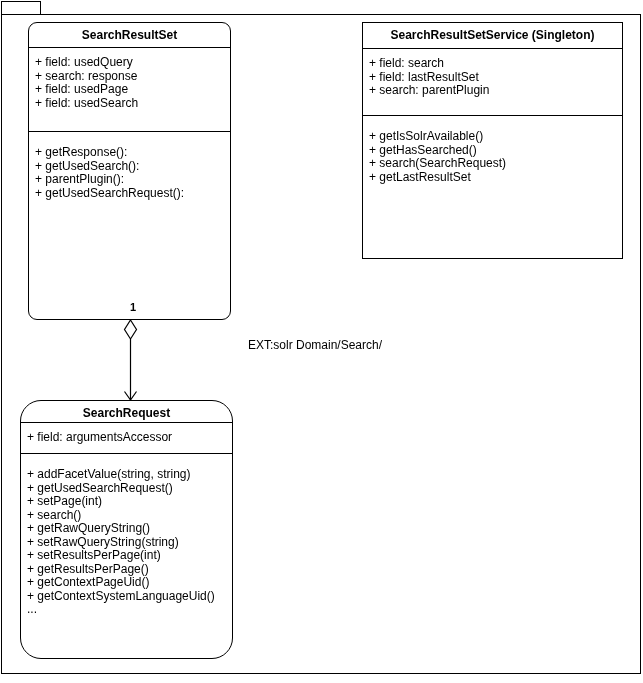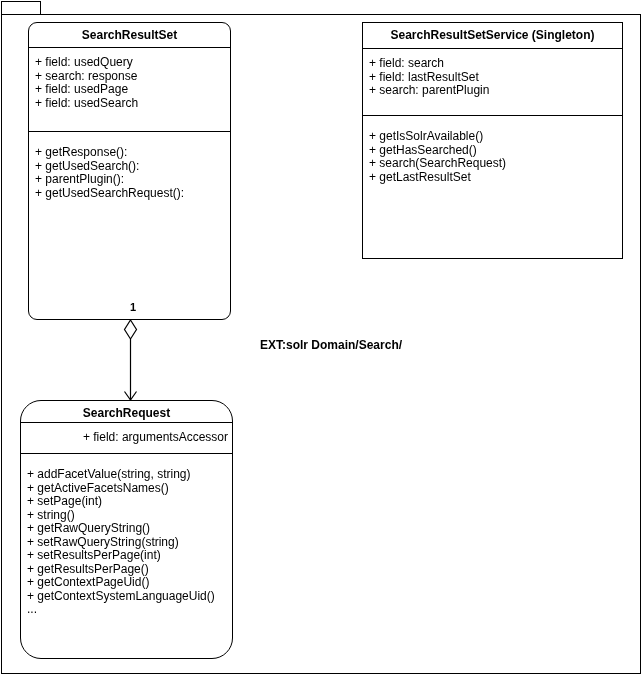--- a/index.html
+++ b/index.html
@@ -65,23 +65,23 @@
   .multiplicity {
     left: 123px; top: 301px; width: 20px;
     text-align: center;
     font-size: 11px;
     font-weight: bold;
     line-height: 12px;
   }
 
   
   .annotation {
-    left: 260px; top: 338px;
+    left: 248px; top: 338px;
     font-size: 12px;
-    font-weight: bold;
+    font-weight: normal;
     line-height: 14px;
     white-space: nowrap;
   }
 </style>
 </head>
 <body>
 
 <div class="abs frame-tab"></div>
 <div class="abs frame-body"></div>
 
@@ -111,28 +111,28 @@
   <div class="compartment methods">
       <div class="member-line">+ getIsSolrAvailable()</div>
       <div class="member-line">+ getHasSearched()</div>
       <div class="member-line">+ search(SearchRequest)</div>
       <div class="member-line">+ getLastResultSet</div>
     </div>
 </div>
 
 <div class="uml-class" style="left:20px; top:400px; width:213px; height:259px;border-radius:21px;">
   <div class="cls-title" style="height:21px;">SearchRequest</div>
-  <div class="compartment fields" style="height:31px;text-align:right;">
+  <div class="compartment fields" style="height:31px;">
       <div class="member-line">+ field: argumentsAccessor</div>
     </div>
   <div class="compartment methods">
       <div class="member-line">+ addFacetValue(string, string)</div>
-      <div class="member-line">+ getActiveFacetsNames()</div>
+      <div class="member-line">+ getUsedSearchRequest()</div>
       <div class="member-line">+ setPage(int)</div>
-      <div class="member-line">+ string()</div>
+      <div class="member-line">+ search()</div>
       <div class="member-line">+ getRawQueryString()</div>
       <div class="member-line">+ setRawQueryString(string)</div>
       <div class="member-line">+ setResultsPerPage(int)</div>
       <div class="member-line">+ getResultsPerPage()</div>
       <div class="member-line">+ getContextPageUid()</div>
       <div class="member-line">+ getContextSystemLanguageUid()</div>
       <div class="member-line">...</div>
     </div>
 </div>
 

